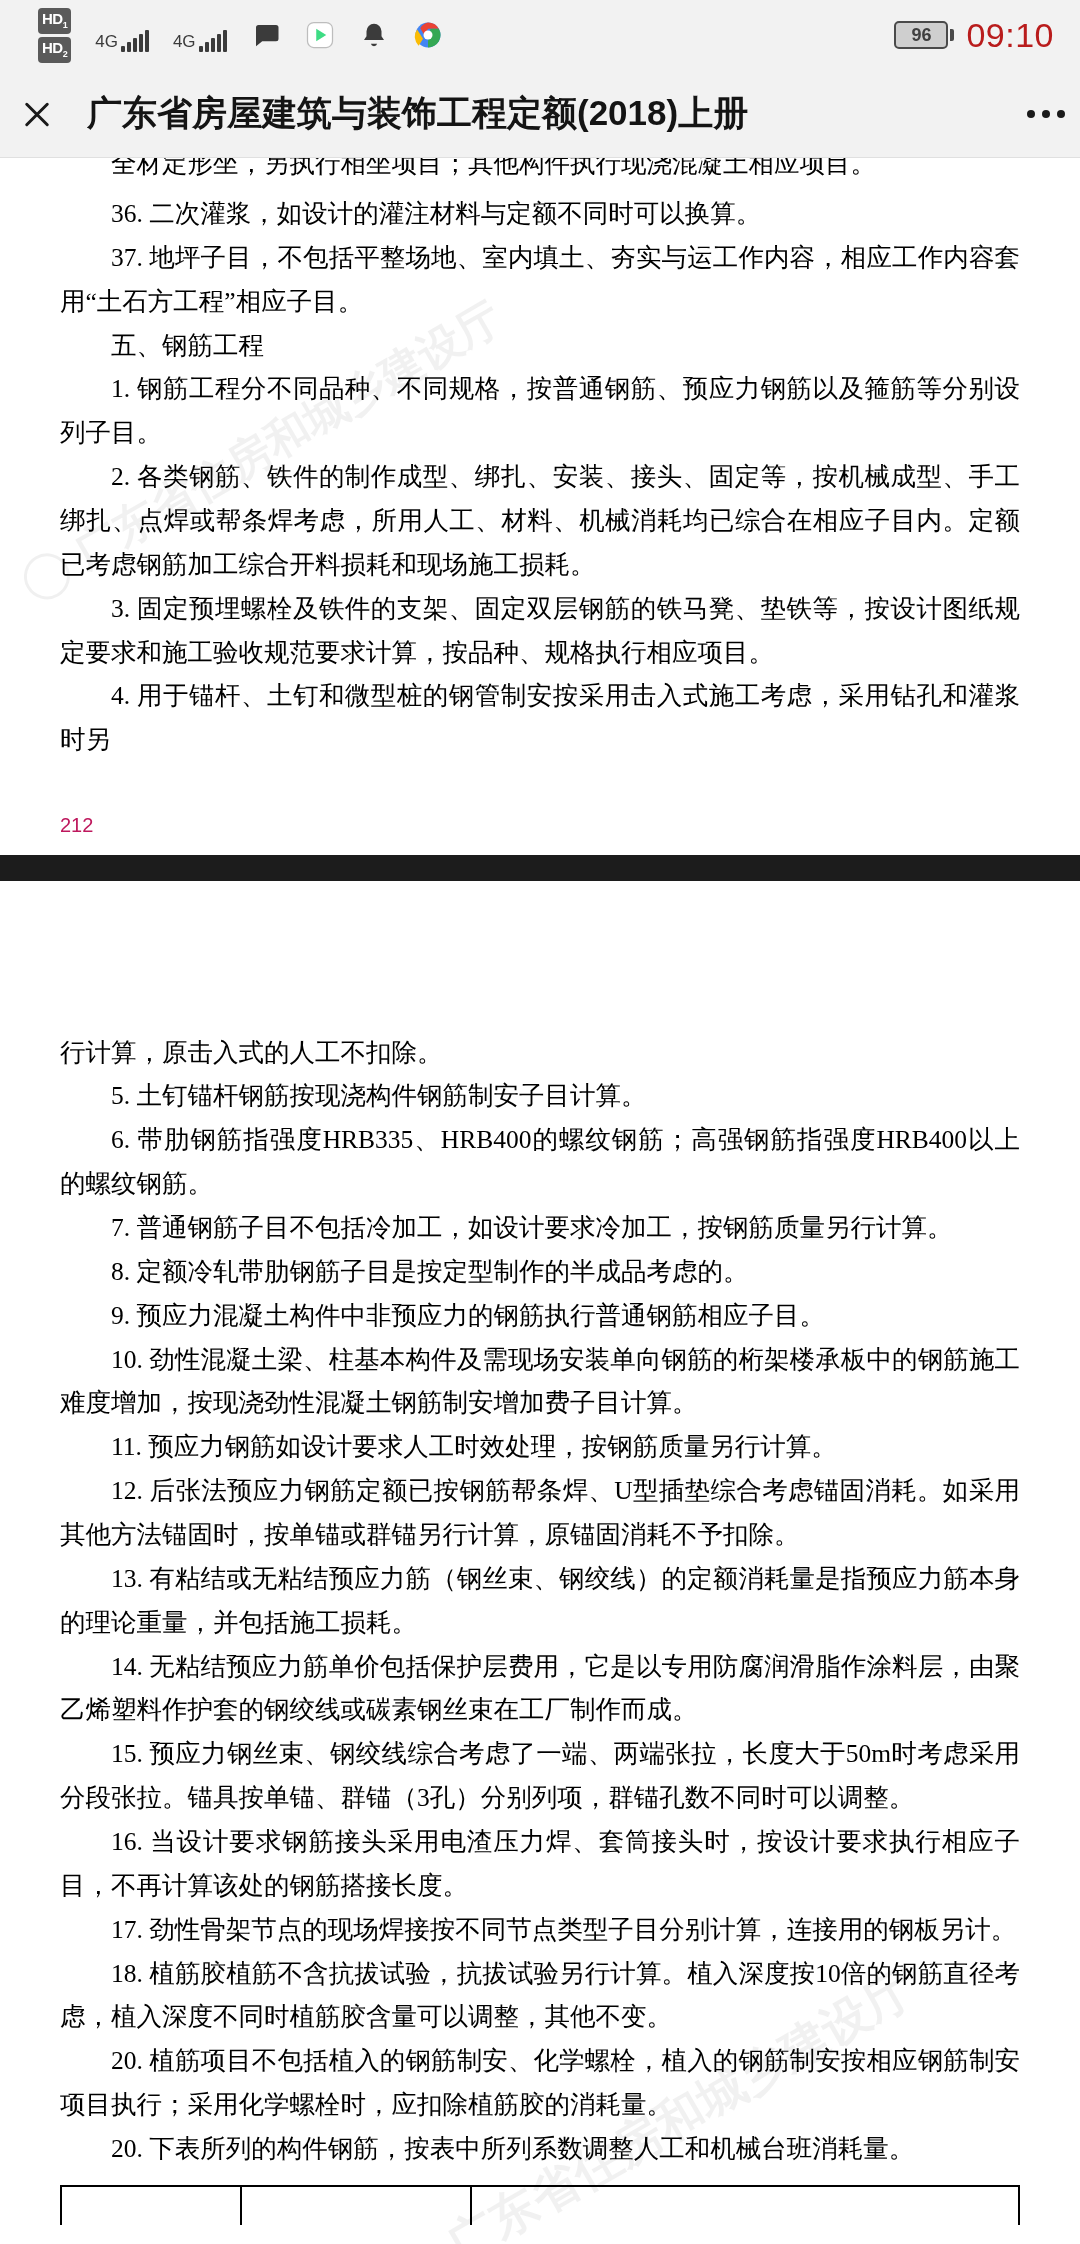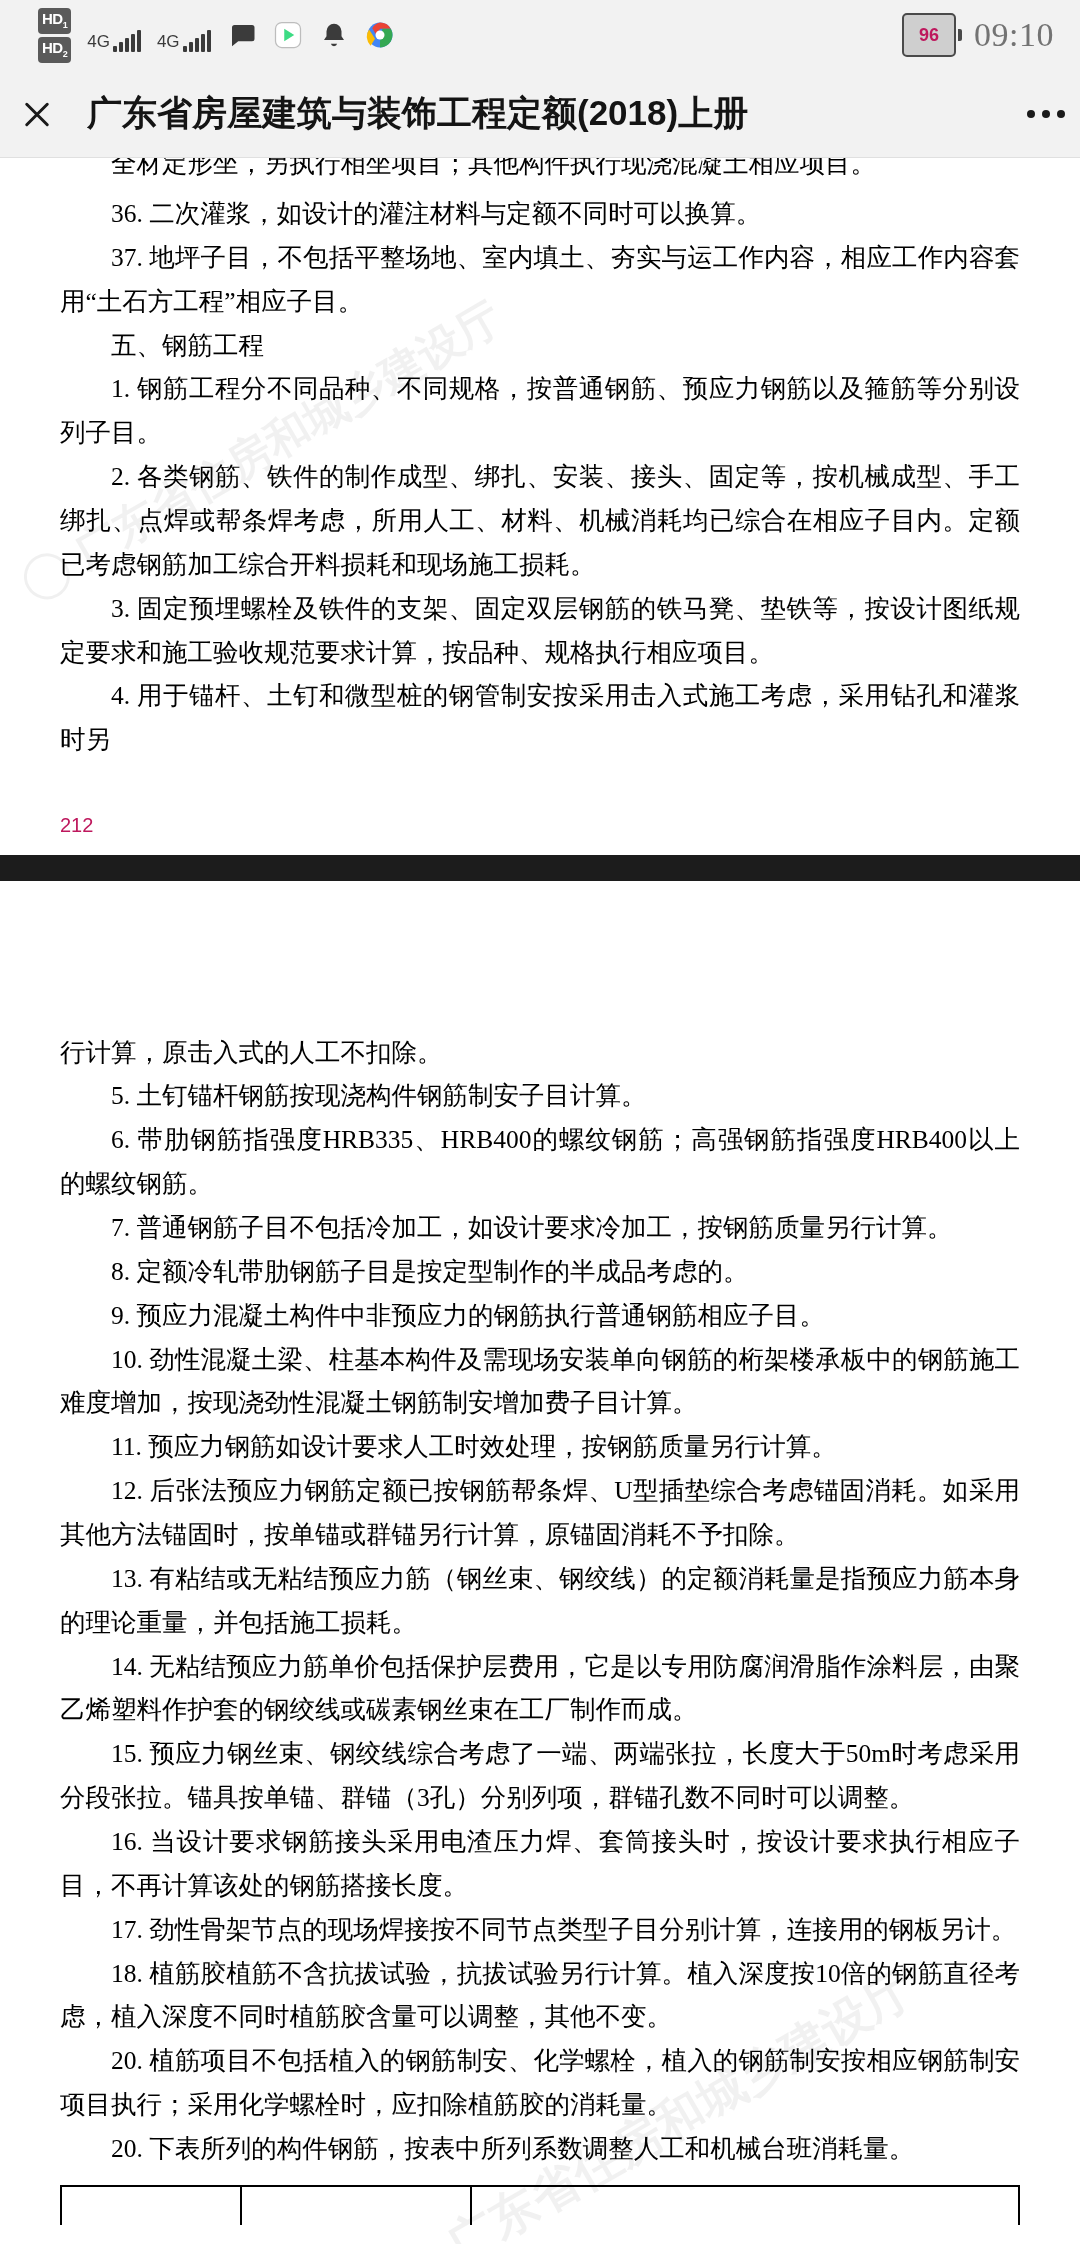--- a/index.html
+++ b/index.html
@@ -12,21 +12,21 @@
   #screen { position: relative; width: 1080px; height: 2244px; background:#fff; }
 
   
   .statusbar {
     height: 70px; width: 100%;
     display: flex; align-items: center;
     padding: 0 26px;
     background: #f2f2f2;
     font-family: "Liberation Sans", sans-serif;
   }
-  .sb-left { display: flex; align-items: center; gap: 16px; flex: 1; padding-left: 12px; }
+  .sb-left { display: flex; align-items: center; gap: 24px; flex: 1; padding-left: 12px; }
   .hd-stack { display:flex; flex-direction:column; gap:3px; }
   .hd-badge {
     background:#5a5a5a; color:#fff; font-size:15px; line-height:1;
     padding:3px 4px 4px 4px; border-radius:4px; font-weight:bold;
     letter-spacing:-0.5px;
   }
   .hd-badge sub { font-size:9px; }
   .net-group { display:flex; align-items:flex-end; gap:3px; }
   .net-label { font-size:17px; color:#3b3b3b; align-self:flex-start; margin-top:13px;}
   .bars { display:flex; align-items:flex-end; gap:2px; height:22px; }
@@ -36,27 +36,27 @@
   .bars i:nth-child(3){height:14px}
   .bars i:nth-child(4){height:18px}
   .bars i:nth-child(5){height:22px}
   .icon-sq { width:30px; height:30px; display:inline-block; position:relative; }
 
   .sb-right { display:flex; align-items:center; gap:12px; }
   .battery {
     display:flex; align-items:center;
   }
   .batt-body {
-    border:2px solid #4a4a4a; border-radius:5px; width:54px; height:44px;
+    border:2px solid #4a4a4a; border-radius:5px; width:54px; height:28px;
     display:flex; align-items:center; justify-content:center;
-    font-size:18px; color:#be185d; font-weight:bold;
+    font-size:18px; color:#404040; font-weight:bold;
     background:#cfcfcf;
   }
   .batt-tip { width:4px; height:12px; background:#4a4a4a; border-radius:0 2px 2px 0; margin-left:2px;}
-  .clock { font-size:34px; color:#737373; font-family:Liberation Serif, serif; letter-spacing:0.5px;}
+  .clock { font-size:34px; color:#b91c1c; font-family:Liberation Sans, sans-serif; letter-spacing:0.5px;}
 
   
   .appbar {
     height: 88px; width:100%; background:#f2f2f2;
     display:flex; align-items:center; padding: 0 15px;
     font-family:"Liberation Sans", sans-serif;
     border-bottom: 1px solid #e0e0e0;
   }
   .close-x {
     width:44px; height:44px; position:relative; flex:0 0 44px; cursor:pointer;

